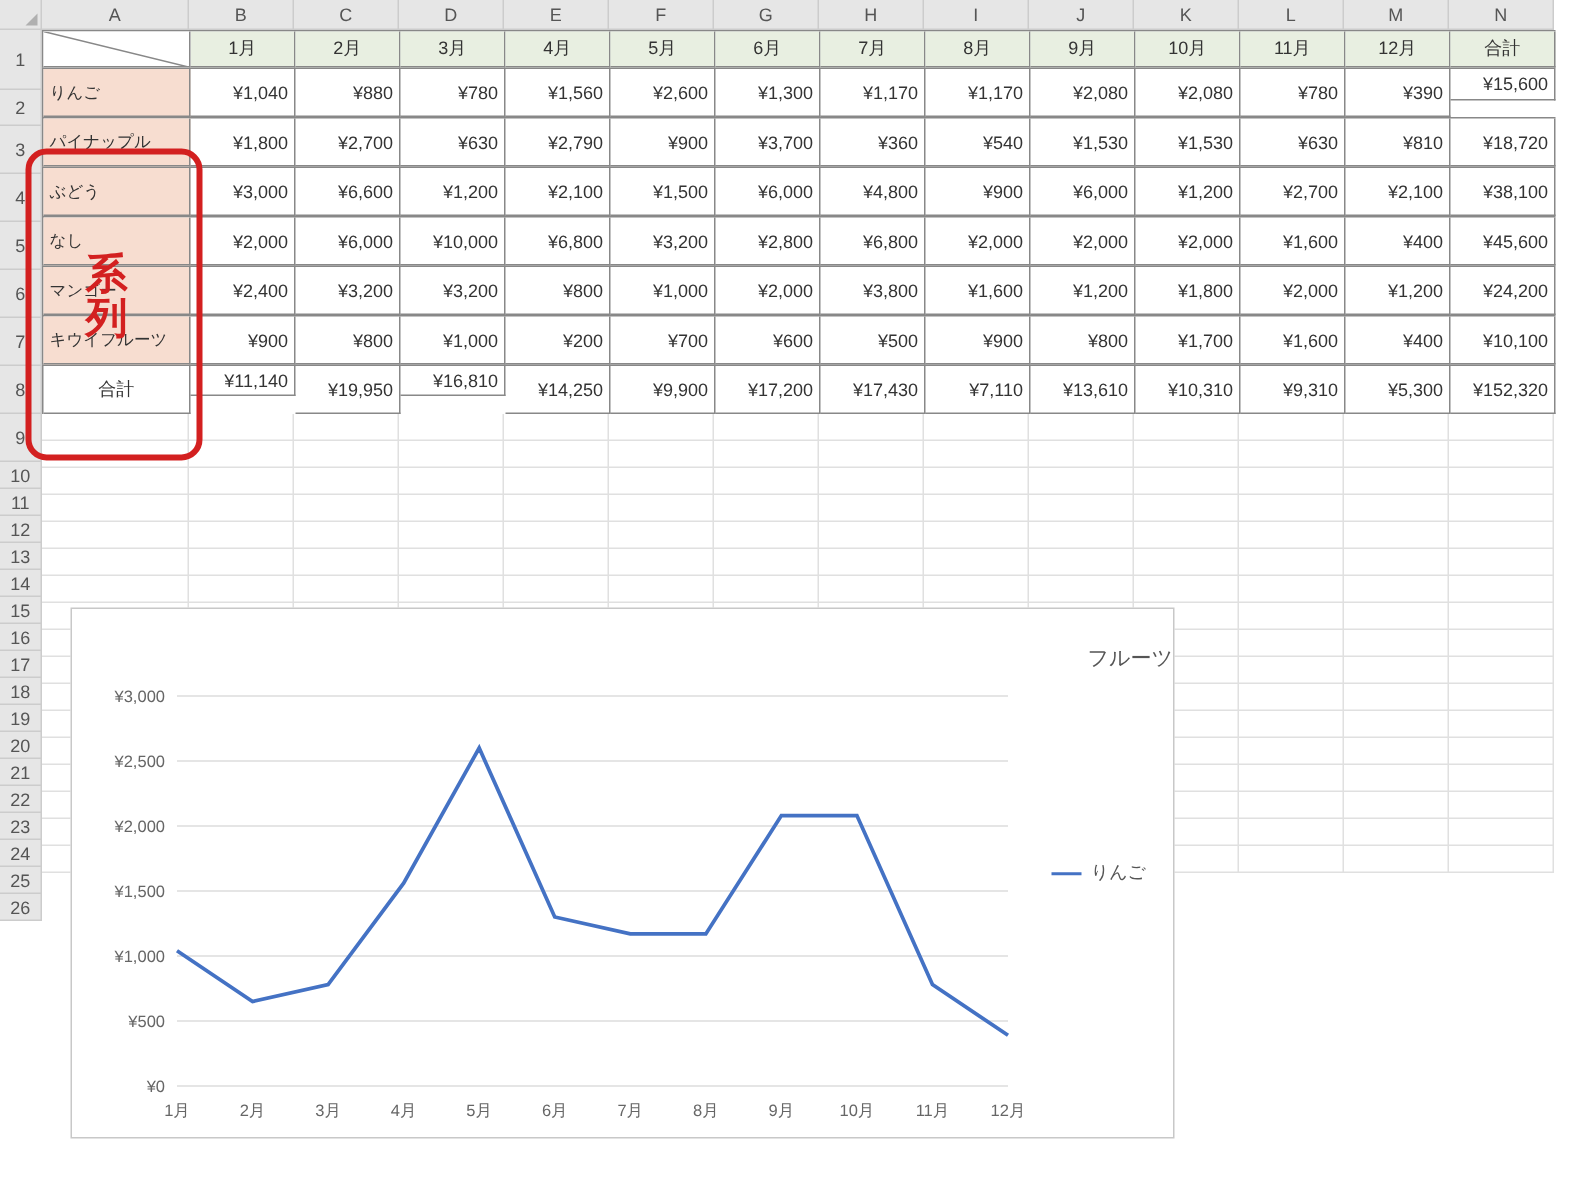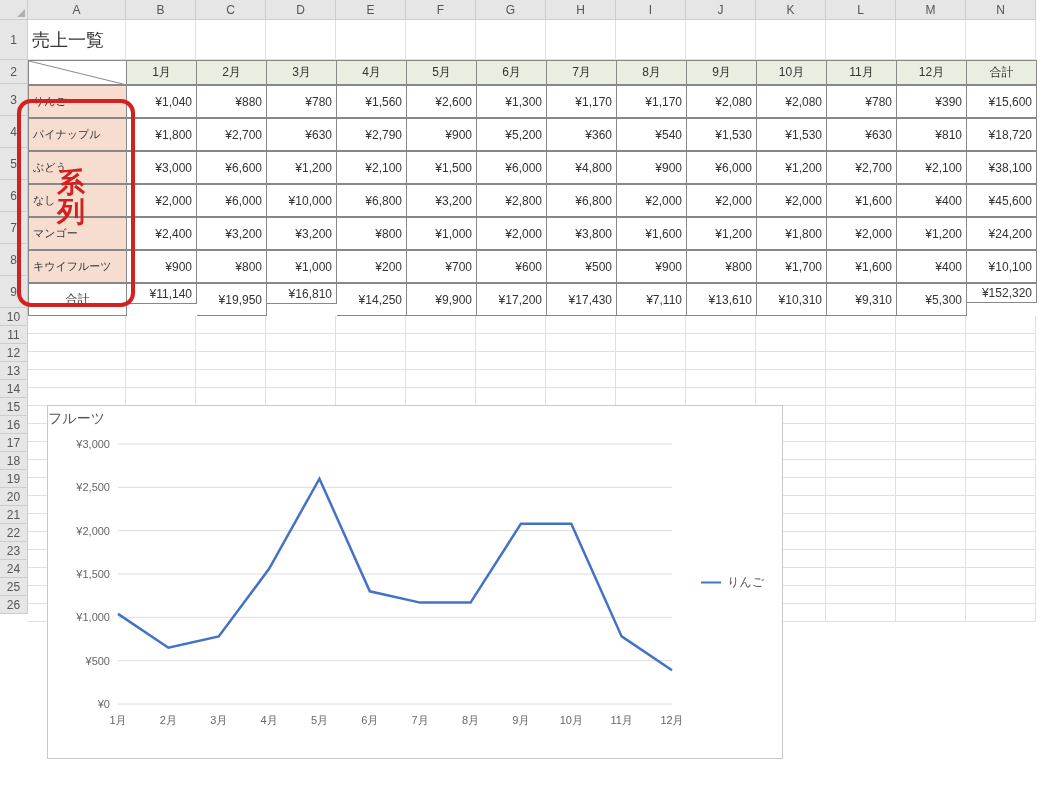--- a/index.html
+++ b/index.html
@@ -23,21 +23,21 @@
   .rowname{background:#f7ddd0;justify-content:flex-start;font-size:11px}
   .num{justify-content:flex-end;font-variant-numeric:tabular-nums}
   .title{font-size:18px;padding-left:4px}
   .diag{position:relative;background:#fff}
   .diag svg{position:absolute;inset:0}
   
   .red-rect{position:absolute;border:4px solid #d32020;border-radius:14px;pointer-events:none}
   .red-label{position:absolute;color:#d32020;font-size:28px;font-weight:700;text-align:center;line-height:1.05;pointer-events:none}
   
   .chart{position:absolute;border:1px solid #c8c8c8;background:#fff}
-  .chart-title{text-align:left;font-size:14px;color:#555;margin:4px 0 6px}
+  .chart-title{text-align:right;font-size:14px;color:#555;margin:24px 0 6px}
   .chart svg{display:block}
   .legend{position:absolute;right:18px;top:50%;transform:translateY(-50%);display:flex;align-items:center;gap:6px;font-size:12px;color:#555}
   .legend .swatch{width:20px;height:0;border-top:2.5px solid #4472c4}
 </style>
 </head>
 <body>
 
 <div class="sheet">
 
   <div class="colhdrs">
@@ -84,37 +84,20 @@
       <div class="rh" style="height: 18px;">22</div>
       <div class="rh" style="height: 18px;">23</div>
       <div class="rh" style="height: 18px;">24</div>
       <div class="rh" style="height: 18px;">25</div>
       <div class="rh" style="height: 18px;">26</div>
     </div>
 
   <div class="grid">
     <div class="cells">
 
-      <div class="row">
-        <div class="c title" style="border-right-color: rgb(224, 224, 224); border-bottom-color: rgb(224, 224, 224); width: 98px; height: 40px;">売上一覧</div>
-
-      <div class="c" style="width: 70px; height: 40px;"></div>
-          <div class="c" style="width: 70px; height: 40px;"></div>
-          <div class="c" style="width: 70px; height: 40px;"></div>
-          <div class="c" style="width: 70px; height: 40px;"></div>
-          <div class="c" style="width: 70px; height: 40px;"></div>
-          <div class="c" style="width: 70px; height: 40px;"></div>
-          <div class="c" style="width: 70px; height: 40px;"></div>
-          <div class="c" style="width: 70px; height: 40px;"></div>
-          <div class="c" style="width: 70px; height: 40px;"></div>
-          <div class="c" style="width: 70px; height: 40px;"></div>
-          <div class="c" style="width: 70px; height: 40px;"></div>
-          <div class="c" style="width: 70px; height: 40px;"></div>
-          <div class="c" style="width: 70px; height: 40px;"></div>
-        </div>
 
       <div class="row tb">
         <div class="c diag" style="width: 98px; height: 24px;">
           <svg viewBox="0 0 98 24" preserveAspectRatio="none">
               <line x1="0" y1="0" x2="98" y2="24" stroke="#888" stroke-width="1"></line>
             </svg>
         </div>
 
       <div class="c hdr" style="width: 70px; height: 24px;">1月</div>
           <div class="c hdr" style="width: 70px; height: 24px;">2月</div>
@@ -138,30 +121,30 @@
           <div class="c num" style="width: 70px; height: 32px;">¥780</div>
           <div class="c num" style="width: 70px; height: 32px;">¥1,560</div>
           <div class="c num" style="width: 70px; height: 32px;">¥2,600</div>
           <div class="c num" style="width: 70px; height: 32px;">¥1,300</div>
           <div class="c num" style="width: 70px; height: 32px;">¥1,170</div>
           <div class="c num" style="width: 70px; height: 32px;">¥1,170</div>
           <div class="c num" style="width: 70px; height: 32px;">¥2,080</div>
           <div class="c num" style="width: 70px; height: 32px;">¥2,080</div>
           <div class="c num" style="width: 70px; height: 32px;">¥780</div>
           <div class="c num" style="width: 70px; height: 32px;">¥390</div>
-          <div class="c num" style="width: 70px; height: 32px;">¥15,600</div>
+          <div class="c num" style="width: 70px; height: 21px;">¥15,600</div>
         </div>
         <div class="row tb">
           <div class="c rowname" style="width: 98px; height: 32px; font-family: Liberation Serif, serif;">パイナップル</div>
           <div class="c num" style="width: 70px; height: 32px;">¥1,800</div>
           <div class="c num" style="width: 70px; height: 32px;">¥2,700</div>
           <div class="c num" style="width: 70px; height: 32px;">¥630</div>
           <div class="c num" style="width: 70px; height: 32px;">¥2,790</div>
           <div class="c num" style="width: 70px; height: 32px;">¥900</div>
-          <div class="c num" style="width: 70px; height: 32px;">¥5,200</div>
+          <div class="c num" style="width: 70px; height: 32px;">¥3,700</div>
           <div class="c num" style="width: 70px; height: 32px;">¥360</div>
           <div class="c num" style="width: 70px; height: 32px;">¥540</div>
           <div class="c num" style="width: 70px; height: 32px;">¥1,530</div>
           <div class="c num" style="width: 70px; height: 32px;">¥1,530</div>
           <div class="c num" style="width: 70px; height: 32px;">¥630</div>
           <div class="c num" style="width: 70px; height: 32px;">¥810</div>
           <div class="c num" style="width: 70px; height: 32px;">¥18,720</div>
         </div>
         <div class="row tb">
           <div class="c rowname" style="width: 98px; height: 32px;">ぶどう</div>
@@ -234,21 +217,21 @@
           <div class="c num" style="width: 70px; height: 20px;">¥16,810</div>
           <div class="c num" style="width: 70px; height: 32px;">¥14,250</div>
           <div class="c num" style="width: 70px; height: 32px;">¥9,900</div>
           <div class="c num" style="width: 70px; height: 32px;">¥17,200</div>
           <div class="c num" style="width: 70px; height: 32px;">¥17,430</div>
           <div class="c num" style="width: 70px; height: 32px;">¥7,110</div>
           <div class="c num" style="width: 70px; height: 32px;">¥13,610</div>
           <div class="c num" style="width: 70px; height: 32px;">¥10,310</div>
           <div class="c num" style="width: 70px; height: 32px;">¥9,310</div>
           <div class="c num" style="width: 70px; height: 32px;">¥5,300</div>
-          <div class="c num" style="width: 70px; height: 19px;">¥152,320</div>
+          <div class="c num" style="width: 70px; height: 32px;">¥152,320</div>
         </div>
         <div class="row">
           <div class="c" style="width: 98px; height: 18px;"></div>
           <div class="c" style="width: 70px; height: 18px;"></div>
           <div class="c" style="width: 70px; height: 18px;"></div>
           <div class="c" style="width: 70px; height: 18px;"></div>
           <div class="c" style="width: 70px; height: 18px;"></div>
           <div class="c" style="width: 70px; height: 18px;"></div>
           <div class="c" style="width: 70px; height: 18px;"></div>
           <div class="c" style="width: 70px; height: 18px;"></div>

